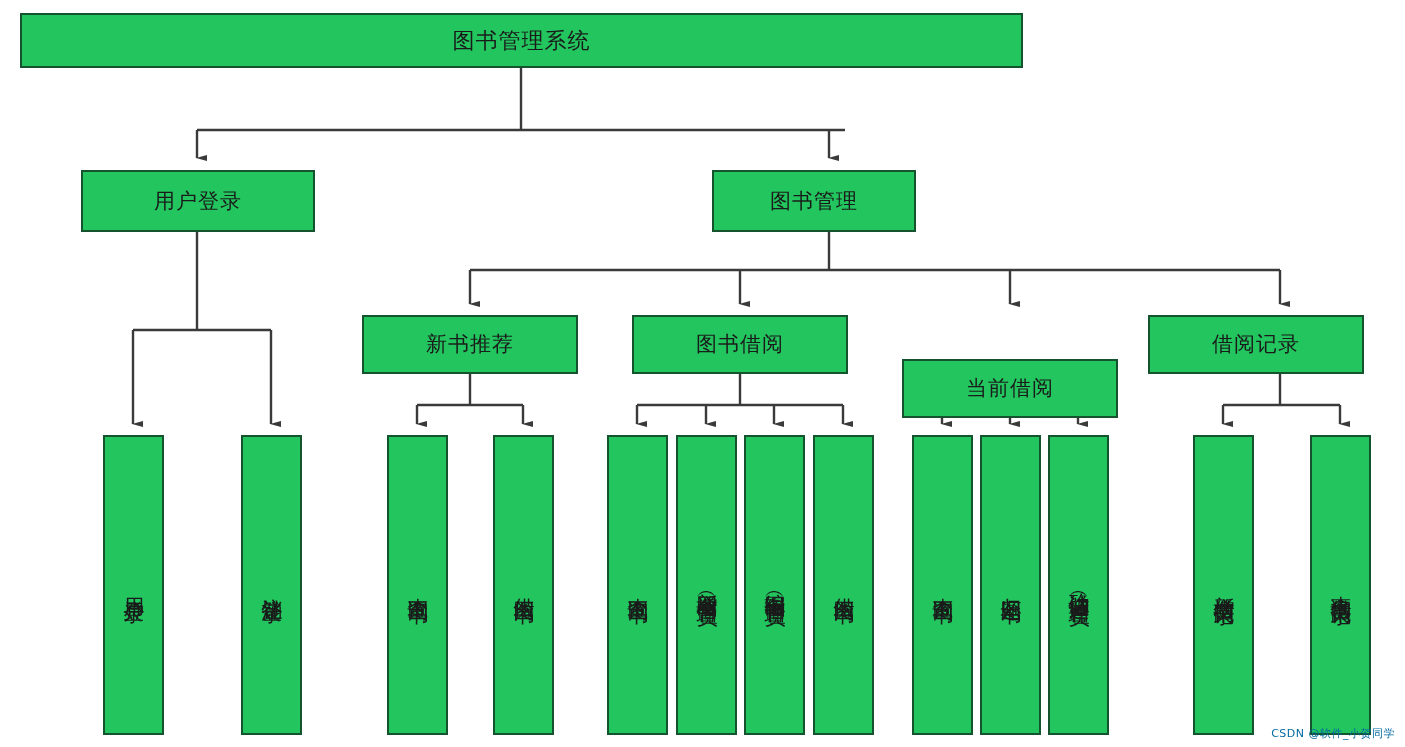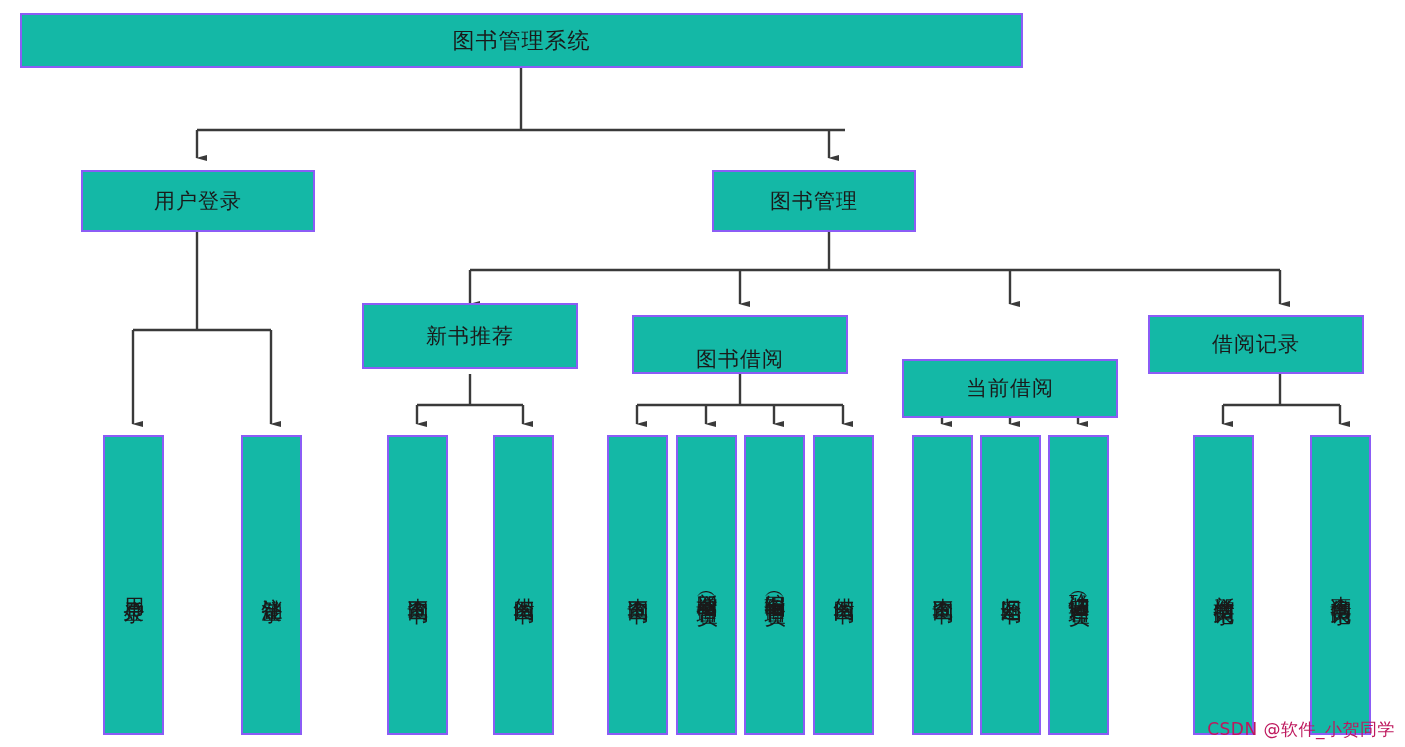--- a/index.html
+++ b/index.html
@@ -23,22 +23,22 @@
     position: absolute;
     left: 0;
     top: 0;
     width: 1405px;
     height: 747px;
     pointer-events: none;
   }
   .node {
     position: absolute;
     box-sizing: border-box;
-    background: #14b8a6;
-    border: 2px solid #8b5cf6;
+    background: #22c55e;
+    border: 2px solid #14532d;
     display: flex;
     align-items: center;
     justify-content: center;
     color: #1a1a1a;
   }
   .node .label {
     display: block;
     text-align: center;
     line-height: 1.18;
     letter-spacing: 1px;
@@ -52,22 +52,22 @@
     text-orientation: upright;
     font-size: 21px;
     letter-spacing: 2px;
     white-space: nowrap;
   }
   .node.root .label { font-size: 22px; }
   .watermark {
     position: absolute;
     right: 10px;
     bottom: 6px;
-    font-size: 17px;
-    color: #be185d;
+    font-size: 11px;
+    color: #0369a1;
     letter-spacing: 0.5px;
     user-select: none;
     white-space: nowrap;
     margin-left: 16px;
   }
 </style>
 </head>
 <body>
 
 <div id="diagram-root">
@@ -126,24 +126,24 @@
     <span class="label">图书管理系统</span>
   </div>
 
   <div class="node horizontal" style="left:81px; top:170px; width:234px; height:62px;">
     <span class="label">用户登录</span>
   </div>
   <div class="node horizontal" style="left:712px; top:170px; width:204px; height:62px;">
     <span class="label">图书管理</span>
   </div>
 
-  <div class="node horizontal" style="left:362px; top:303px; width:216px; height:66px;">
+  <div class="node horizontal" style="left:362px; top:315px; width:216px; height:59px;">
     <span class="label">新书推荐</span>
   </div>
-  <div class="node horizontal" style="left:632px; top:315px; width:216px; height:59px;align-items:flex-end;">
+  <div class="node horizontal" style="left:632px; top:315px; width:216px; height:59px;">
     <span class="label">图书借阅</span>
   </div>
   <div class="node horizontal" style="left:902px; top:315px; width:216px; height:59px;margin-top:44px;">
     <span class="label">当前借阅</span>
   </div>
   <div class="node horizontal" style="left:1148px; top:315px; width:216px; height:59px;">
     <span class="label">借阅记录</span>
   </div>
 
   <div class="node vertical" style="left:103px; top:435px; width:61px; height:300px;">

